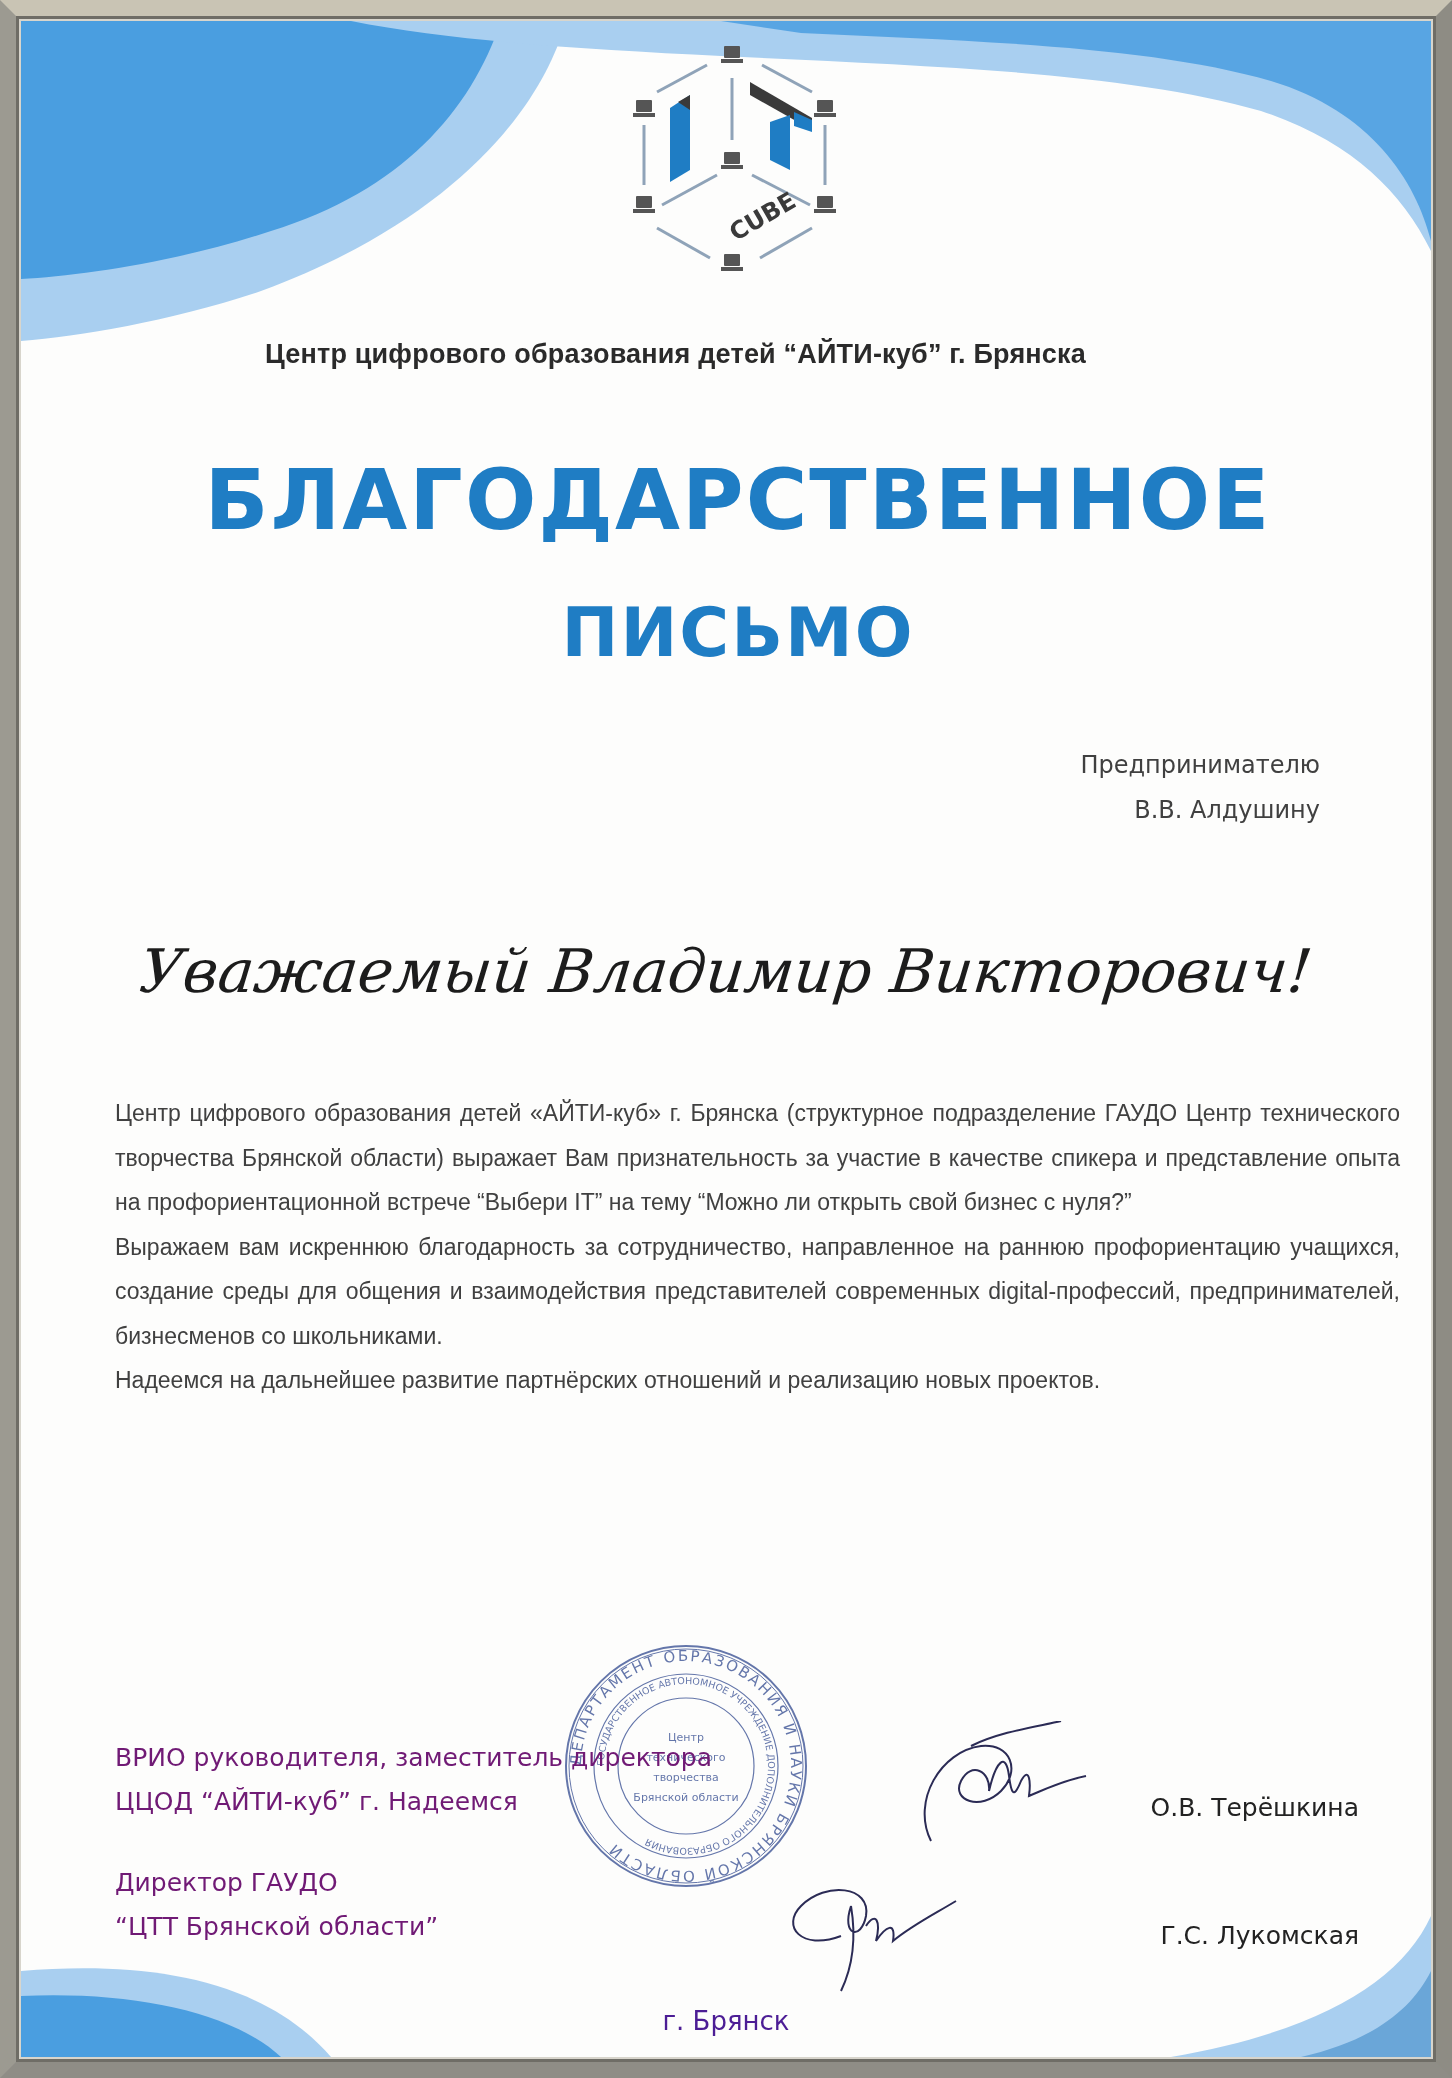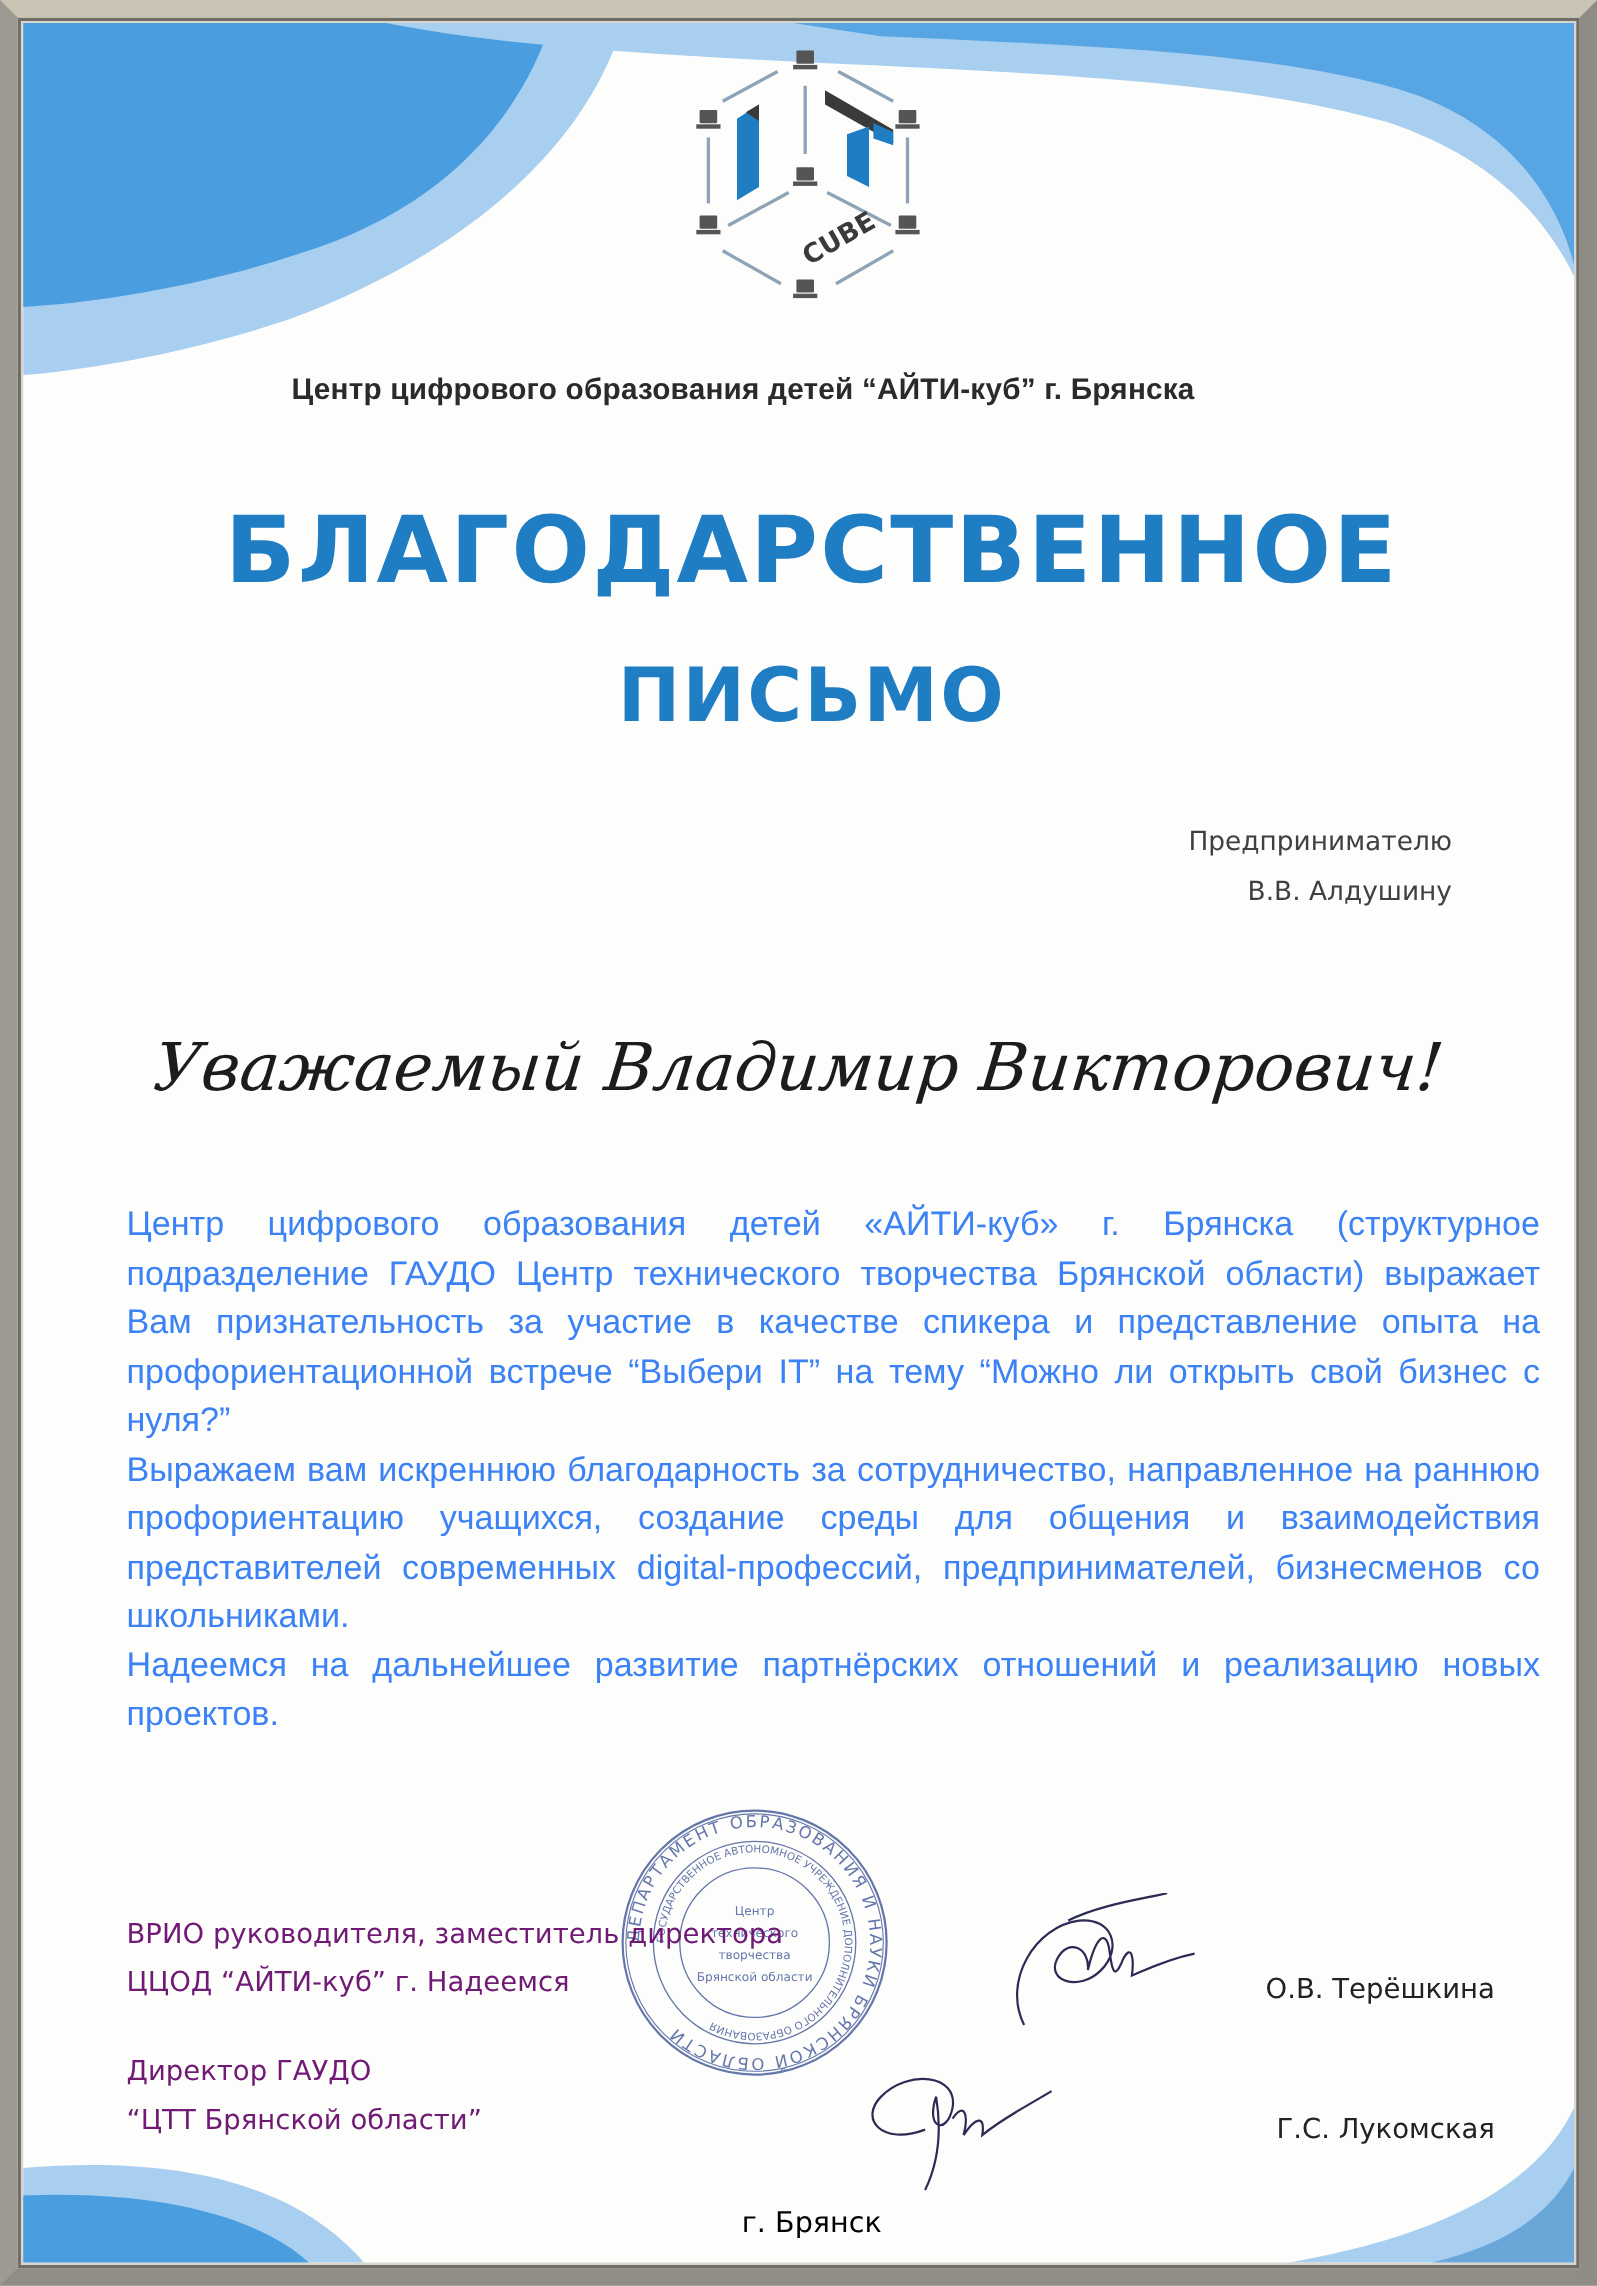--- a/index.html
+++ b/index.html
@@ -12,30 +12,30 @@
   .deco { position:absolute; left:0; top:0; }
   .logo { position:absolute; left:601px; top:19px; width:230px; height:255px; }
   .org-line { position:absolute; left:0; width:1309px; top:318px; text-align:center; font-family:"Liberation Sans", sans-serif; font-weight:bold; font-size:27px; color:#2a2a2a; letter-spacing:0.2px; }
   .title { position:absolute; left:0; width:1410px; text-align:center; font-family:"DejaVu Sans", sans-serif; font-weight:bold; color:#1f7dc4; letter-spacing:2px;padding-left:12px; }
   .title.l1 { top:430px; font-size:84px; }
   .title.l2 { top:572px; font-size:68px; }
   .recipient { position:absolute; right:111px; text-align:right; font-family:"DejaVu Sans", sans-serif; font-size:24px; color:#404040; }
   .recipient.r1 { top:730px; }
   .recipient.r2 { top:775px; }
   .salutation { position:absolute; left:0; width:1410px; top:915px; text-align:center; font-family:"DejaVu Serif", serif; font-style:italic; font-size:60px; color:#1c1c1c; transform:skewX(-6deg); }
-  .body { position:absolute; left:94px; width:1285px; top:1070px; font-family:"Liberation Sans", sans-serif; font-size:31px; line-height:44.5px; color:#3b82f6; text-align:justify; }
+  .body { position:absolute; left:94px; width:1285px; top:1070px; font-family:"Liberation Sans", sans-serif; font-size:23px; line-height:44.5px; color:#404040; text-align:justify; }
   .body p { margin:0; }
   .body p.last-short { text-align-last:left; }
   .sig { position:absolute; font-family:"DejaVu Sans", sans-serif; font-size:25px; color:#701a75; line-height:44px; }
   .sig.s1 { left:94px; top:1715px; }
   .sig.s2 { left:94px; top:1840px; }
   .name { position:absolute; font-family:"DejaVu Sans", sans-serif; font-size:25px; color:#222; }
   .name.n1 { right:72px; top:1772px; }
   .name.n2 { right:72px; top:1900px; }
-  .city { position:absolute; left:12px; width:1410px; top:1985px; text-align:center; font-family:"DejaVu Sans", sans-serif; font-size:26px; color:#000000; }
+  .city { position:absolute; left:0; width:1410px; top:1985px; text-align:center; font-family:"DejaVu Sans", sans-serif; font-size:26px; color:#4c1d95; }
   .stamp { position:absolute; left:540px; top:1620px; width:250px; height:250px; }
   .signature1 { position:absolute; left:890px; top:1700px; }
   .signature2 { position:absolute; left:760px; top:1845px; }
 </style>
 </head>
 <body>
 
 <div class="frame"></div>
 
 <div class="sheet">

